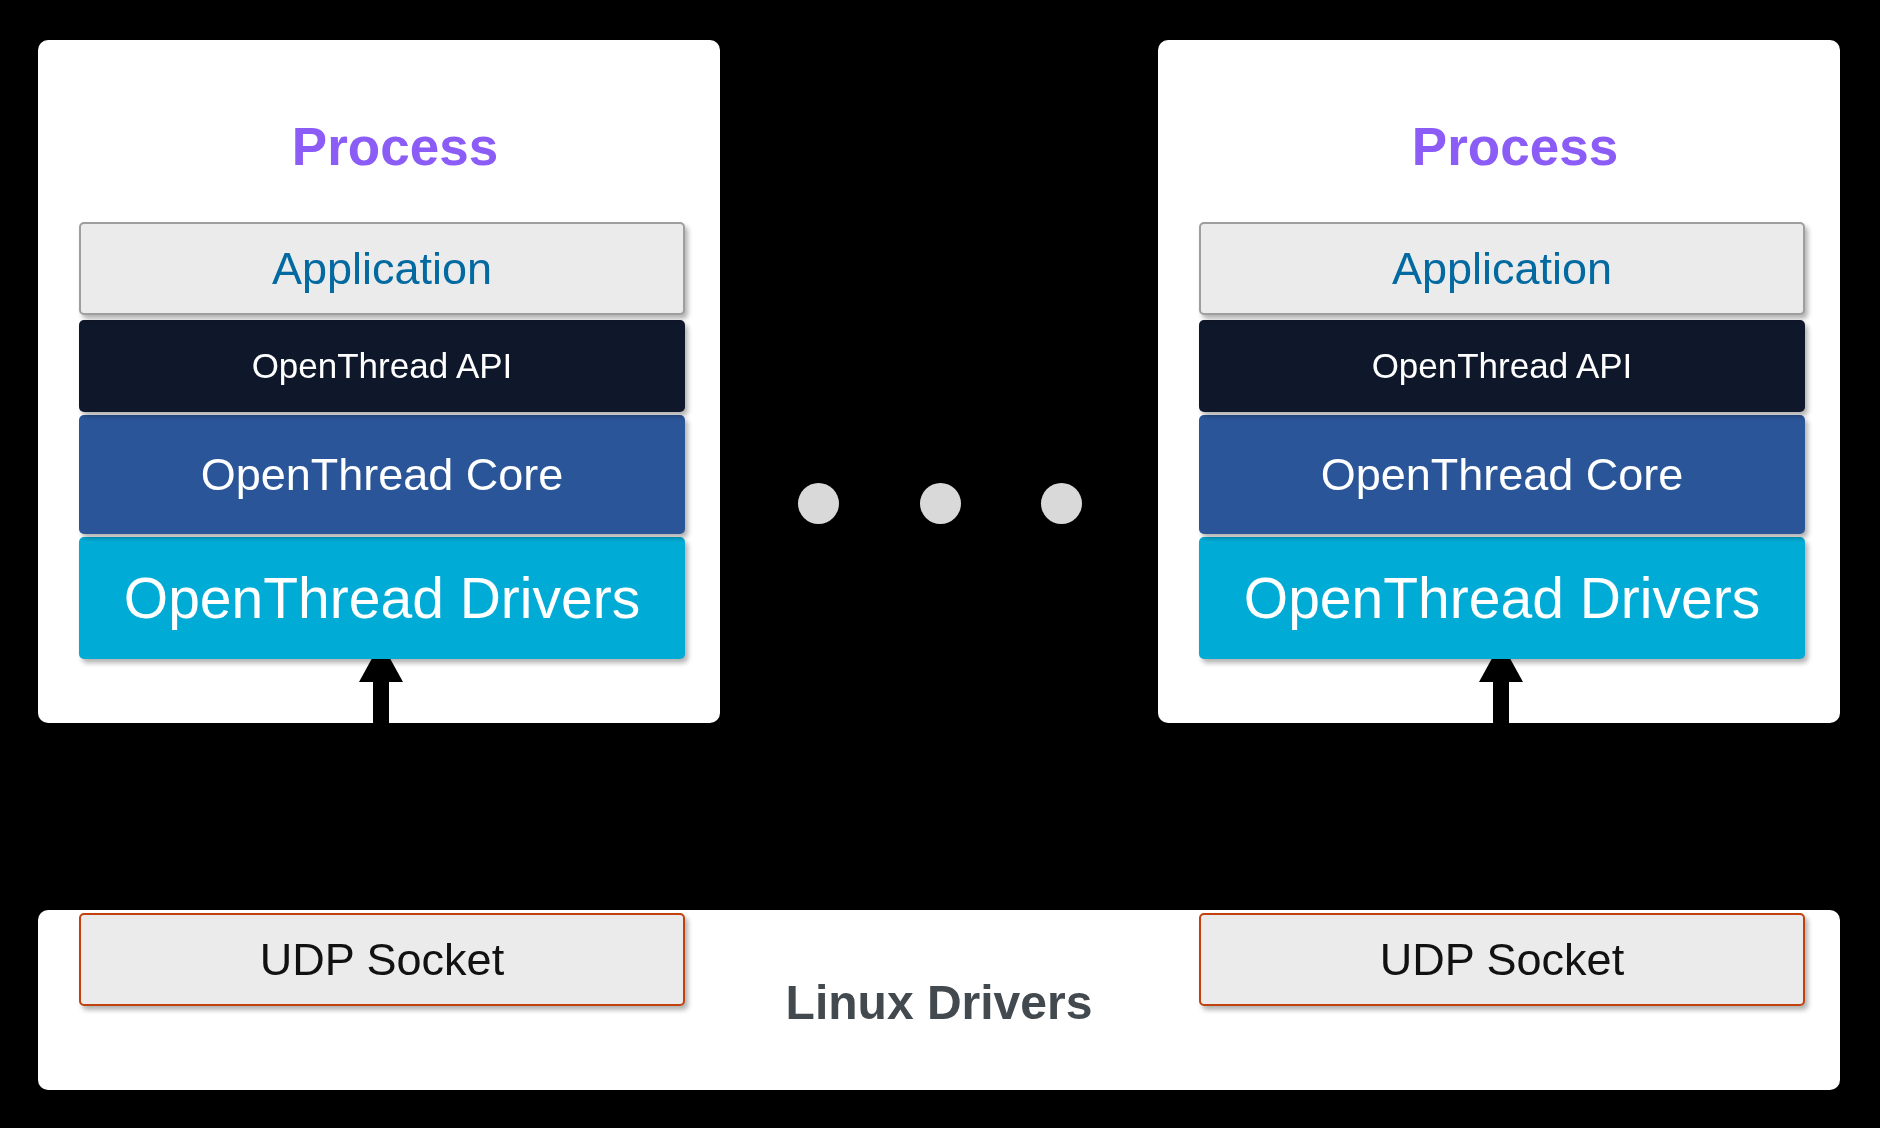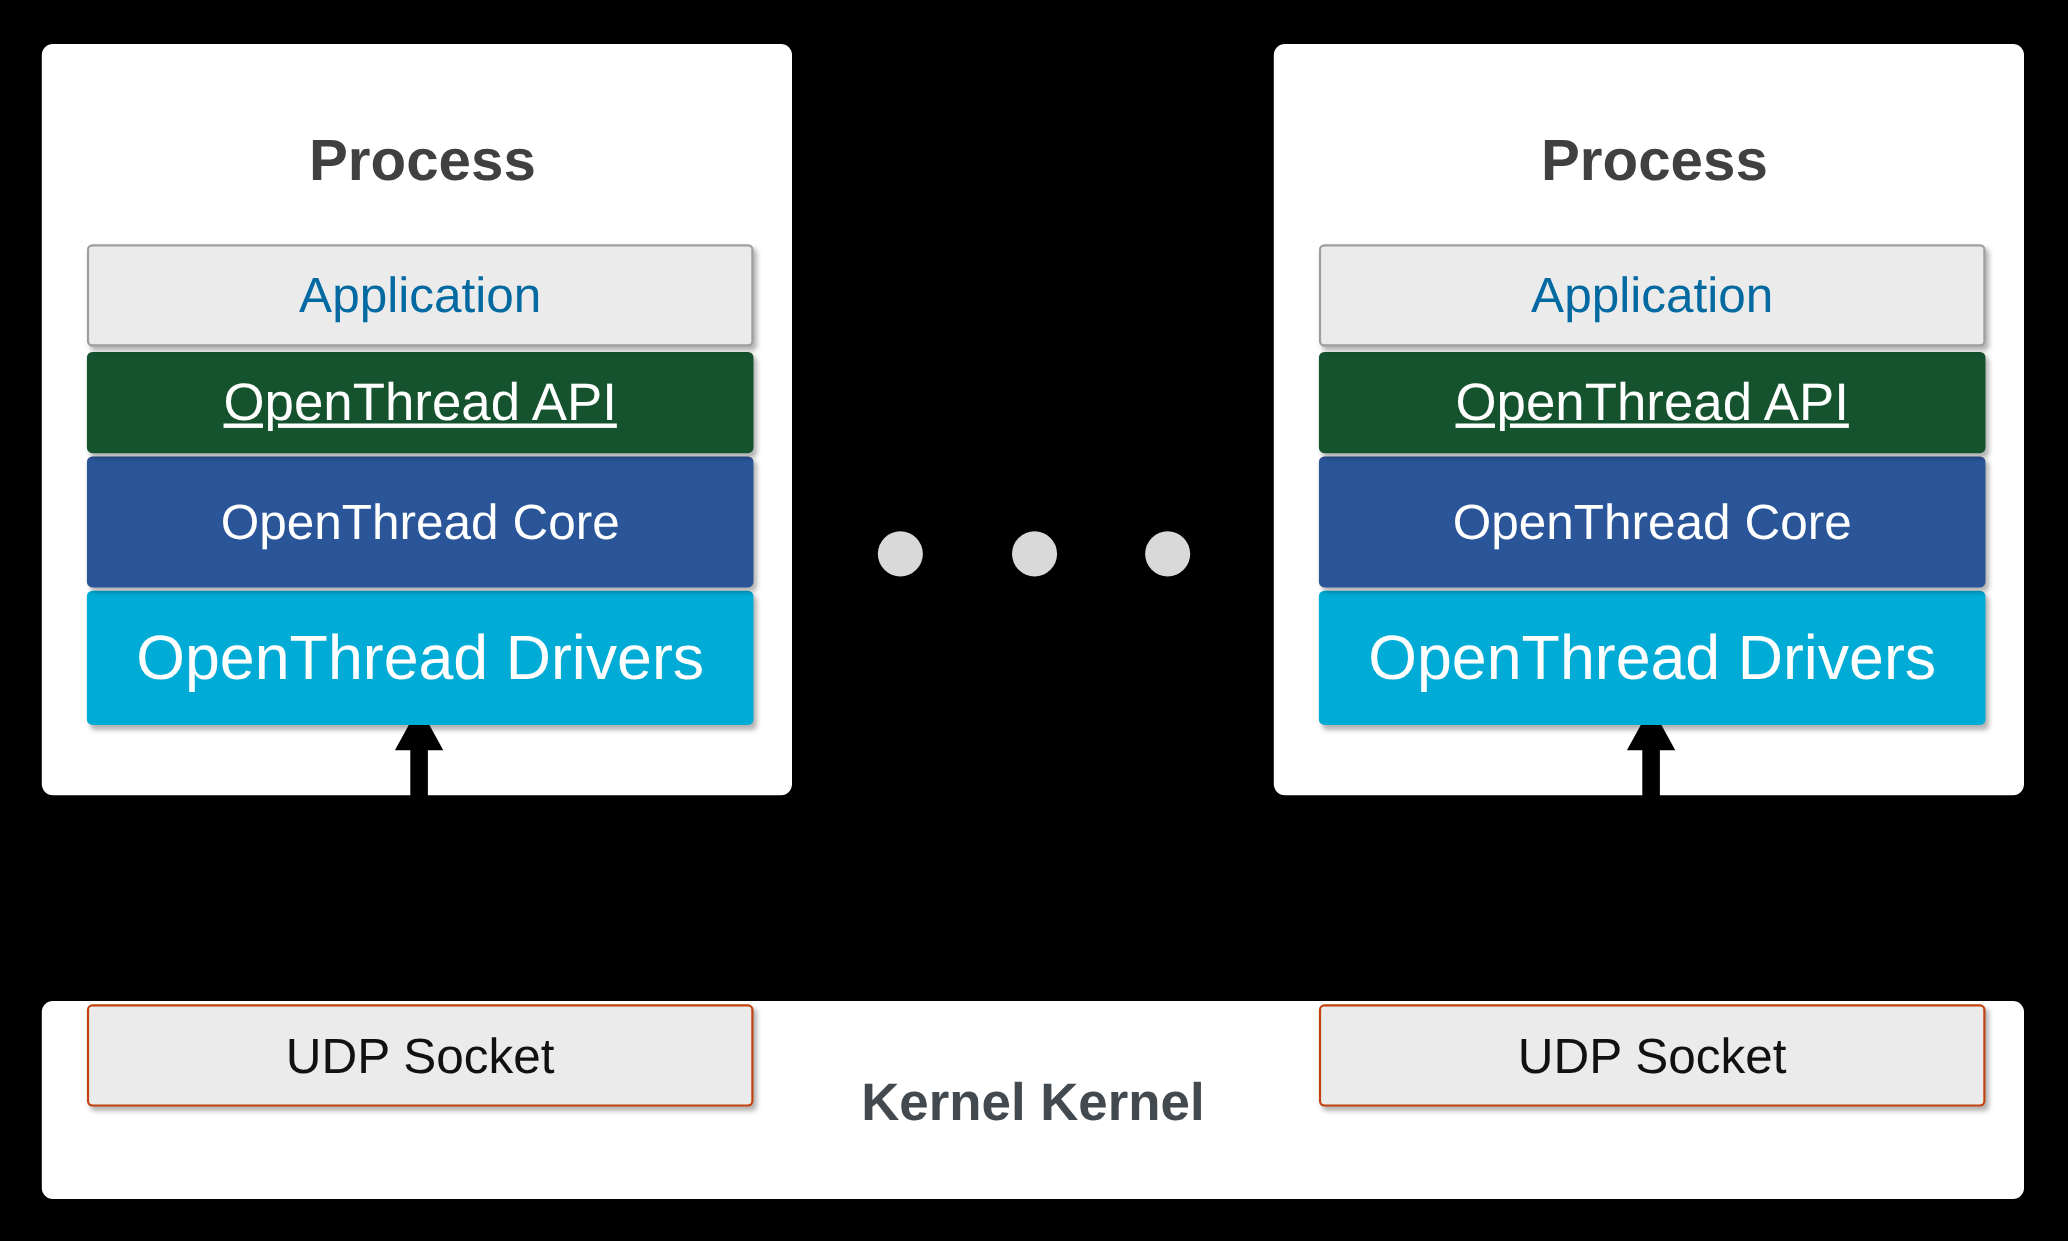--- a/index.html
+++ b/index.html
@@ -29,26 +29,26 @@
     background: #FFFFFF;
     border-radius: 10px;
     box-sizing: border-box;
   }
   .process-panel.left  { left: 38px; }
   .process-panel.right { left: 1158px; }
 
   .process-title {
     position: absolute;
     top: 78px;
-    left: 5px;
+    left: 16px;
     width: 100%;
     text-align: center;
     font-size: 53px;
     font-weight: bold;
-    color: #404040;
+    color: #8b5cf6;
     letter-spacing: 0px;
     line-height: 1.1;
   }
 
   
   .layer-stack {
     position: absolute;
     left: 41px;
     top: 182px;
     width: 606px;
@@ -67,26 +67,25 @@
     background: #EBEBEB;
     border: 2px solid #9E9E9E;
     color: #0369a1;
     font-size: 45px;
     box-shadow: 3px 4px 5px rgba(0,0,0,0.30);
     z-index: 4;
   }
   .layer-api {
     height: 92px;
     margin-top: 5px;
-    background: #14532d;
+    background: #0f172a;
     color: #FFFFFF;
-    font-size: 48px;
+    font-size: 35px;
     box-shadow: 3px 4px 5px rgba(0,0,0,0.30);
     z-index: 3;
-    text-decoration: underline;
   }
   .layer-core {
     height: 119px;
     margin-top: 3px;
     background: #2A5699;
     color: #FFFFFF;
     font-size: 45px;
     box-shadow: 3px 4px 5px rgba(0,0,0,0.30);
     z-index: 2;
   }
@@ -205,16 +204,16 @@
   <svg class="arrow-up arrow-left-process" viewBox="0 0 60 90">
     <polygon points="30,4 52,44 38,44 38,90 22,90 22,44 8,44" fill="#000000"></polygon>
   </svg>
   <svg class="arrow-up arrow-right-process" viewBox="0 0 60 90">
     <polygon points="30,4 52,44 38,44 38,90 22,90 22,44 8,44" fill="#000000"></polygon>
   </svg>
 
   <div class="kernel-panel">
     <div class="socket-box socket-left">UDP Socket</div>
     <div class="socket-box socket-right">UDP Socket</div>
-    <div class="kernel-title">Kernel Kernel</div>
+    <div class="kernel-title">Linux Drivers</div>
   </div>
 
 </div>
 
 </body></html>

